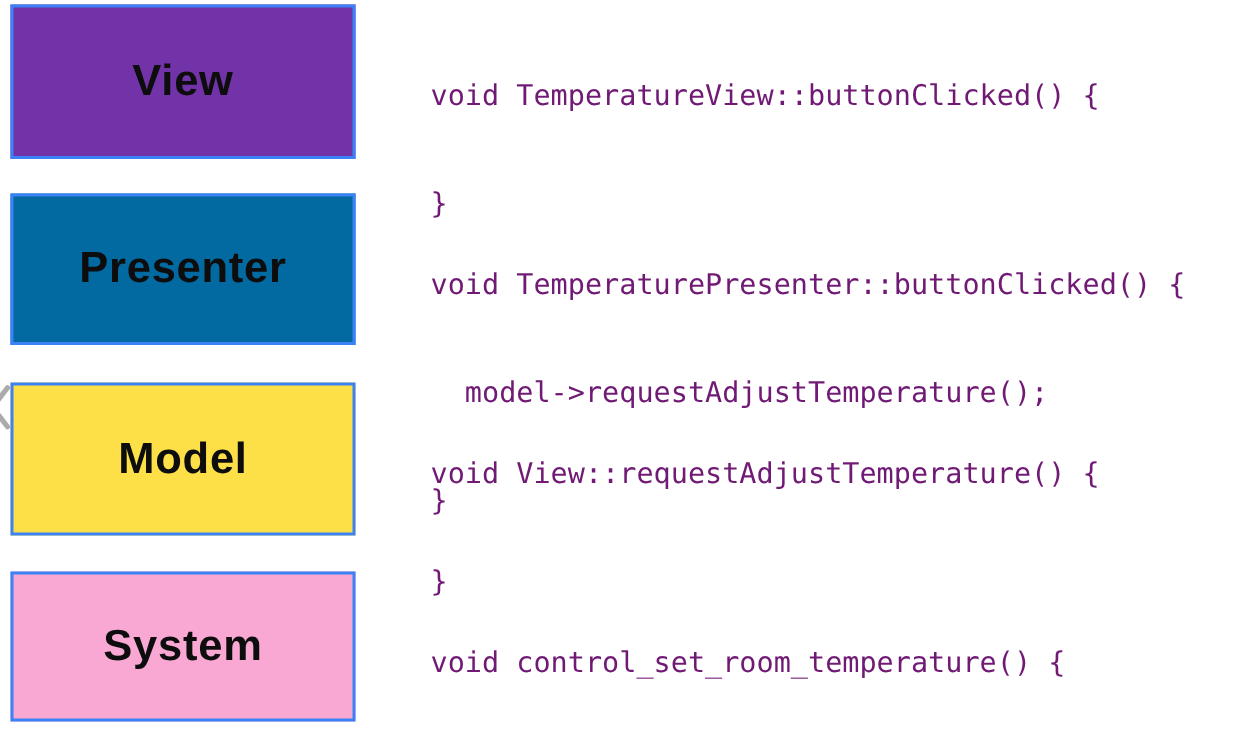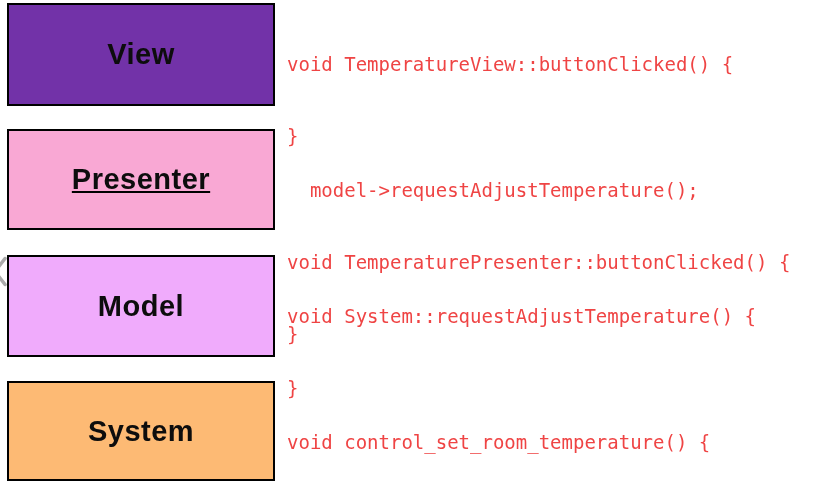--- a/index.html
+++ b/index.html
@@ -13,41 +13,41 @@
   }
   .canvas {
     position: relative;
     width: 838px;
     height: 487px;
     background: #ffffff;
   }
   .box {
     position: absolute;
     left: 7px;
-    width: 268px;
+    width: 230px;
     box-sizing: border-box;
-    border: 2px solid #000000;
+    border: 2px solid #3b82f6;
     display: flex;
     align-items: center;
     justify-content: center;
   }
   .box-label {
     font-family: "Liberation Sans", sans-serif;
     font-weight: 700;
     font-size: 29px;
     color: #0d0d0d;
     letter-spacing: 0.5px;
   }
   .code {
     position: absolute;
     left: 287px;
     font-family: "DejaVu Sans Mono", "Liberation Mono", monospace;
     font-size: 19px;
     line-height: 24px;
-    color: #ef4444;
+    color: #701a75;
     white-space: pre;
   }
   .code .line { height: 24px; }
   .box-view      { top: 3px;   height: 103px; }
   .box-presenter { top: 129px; height: 101px; }
   .box-model     { top: 255px; height: 102px; }
   .box-system    { top: 381px; height: 100px; }
   .code-view      { top: 4px; }
   .code-presenter { top: 130px; }
   .code-model     { top: 256px; }
@@ -67,38 +67,38 @@
 <div class="canvas">
 
   <div class="box box-view" style="background: rgb(114, 50, 168);">
     <span class="box-label">View</span>
   </div>
   <div class="code code-view">
     <div class="line">void TemperatureView::buttonClicked() {</div>
     <div class="line">}</div>
   </div>
 
-  <div class="box box-presenter" style="background: #f9a8d4; text-decoration: underline;">
+  <div class="box box-presenter" style="background: #0369a1;">
     <span class="box-label">Presenter</span>
   </div>
   <div class="code code-presenter">
+    <div class="line">void TemperaturePresenter::buttonClicked() {</div>
     <div class="line">  model-&gt;requestAdjustTemperature();</div>
-    <div class="line">void TemperaturePresenter::buttonClicked() {</div>
     <div class="line">}</div>
   </div>
 
-  <div class="box box-model" style="background: #f0abfc;">
+  <div class="box box-model" style="background: #fde047;">
     <span class="box-label">Model</span>
   </div>
   <div class="code code-model">
-    <div class="line">void System::requestAdjustTemperature() {</div>
+    <div class="line">void View::requestAdjustTemperature() {</div>
     <div class="line">}</div>
   </div>
 
-  <div class="box box-system" style="background: #fdba74;">
+  <div class="box box-system" style="background: #f9a8d4;">
     <span class="box-label">System</span>
   </div>
   <div class="code code-system">
     <div class="line">void control_set_room_temperature() {</div>
     
     
   </div>
 
   <div class="prev-chevron">
     <svg width="16" height="31" viewBox="0 0 16 31">

